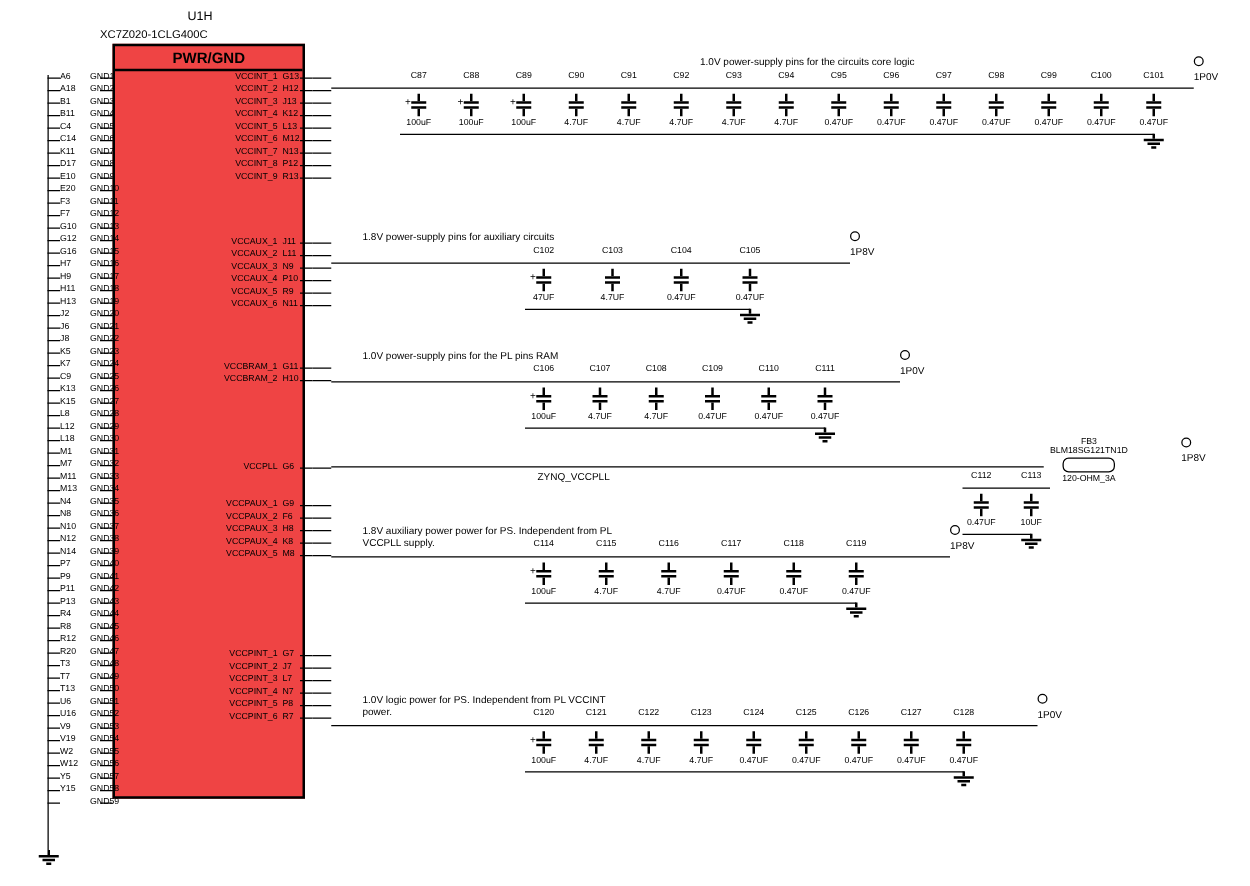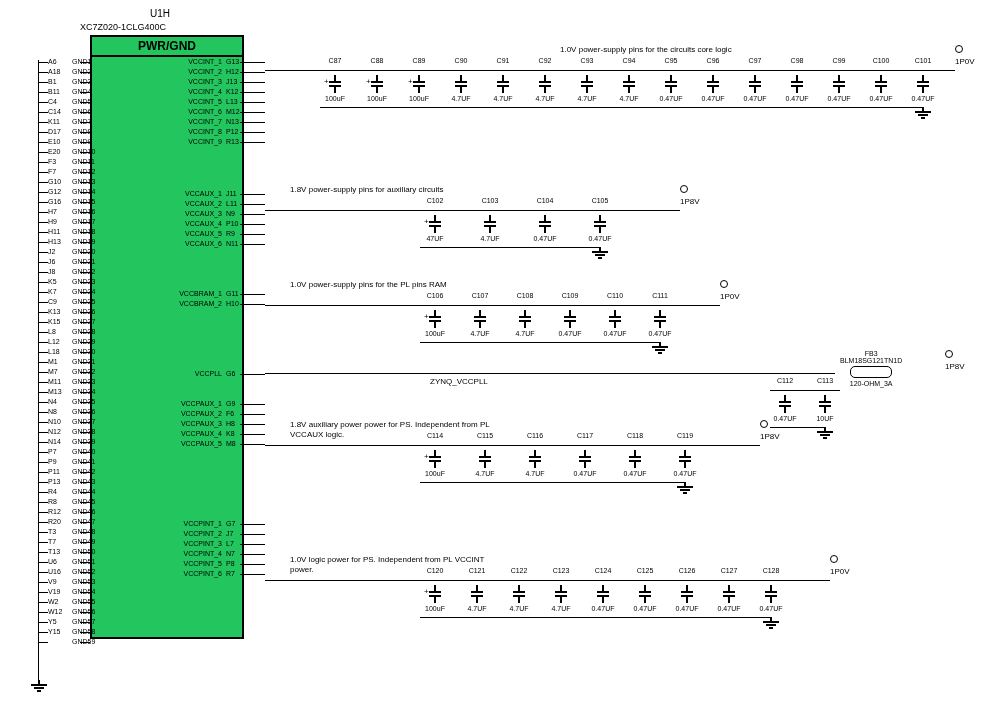--- a/index.html
+++ b/index.html
@@ -1,19 +1,19 @@
 <!DOCTYPE html>
 <html><head>
 <meta charset="utf-8">
 <style>
   html,body{margin:0;padding:0;background:#fff;font-family:Arial,Helvetica,sans-serif;font-size:8px;color:#000;width:1000px;height:709px;overflow:hidden}
   .page{position:relative;width:1000px;height:709px}
   .refdes{position:absolute;font-size:10px}
   .partnum{position:absolute;font-size:9px}
-  .block{position:absolute;border:2px solid #000;background:#22c55e}
+  .block{position:absolute;border:2px solid #000;background:#ef4444}
   .blocktitle{font-weight:bold;font-size:12px;text-align:center;border-bottom:2px solid #000;padding:2px 0}
   .pinrow{position:absolute;font-size:7px;white-space:nowrap}
   .pinL{display:inline-block;width:22px;text-align:left}
   .pinR{display:inline-block;margin-left:2px}
   .pinRname{display:inline-block;width:52px;text-align:right}
   .pinRnum{display:inline-block;margin-left:4px;width:22px;text-align:left}
   .tick{position:absolute;width:10px;height:0;border-top:1px solid #000}
   .tickL{position:absolute;width:10px;height:0;border-top:1px solid #000}
   .cap{position:absolute;width:30px;font-size:7px;text-align:center}
   .capShape{position:relative;width:30px;height:18px}
@@ -608,21 +608,21 @@
       </div>
       <div class="wire" style="left: 420px; top: 342px; height: 1px; width: 240px;"></div>
       <div class="gnd" style="left: 651px; top: 342px;">
         <div class="stem"></div>
         <div class="b1"></div>
         <div class="b2"></div>
         <div class="b3"></div>
       </div>
       <div class="pwrflag" style="left: 720px; top: 280px;"><span class="dot"></span><br><span>1P0V</span></div>
       <div class="hnote" style="left: 290px; top: 420px;">1.8V auxiliary power power for PS. Independent from PL</div>
-      <div class="hnote" style="left: 290px; top: 430px;">VCCAUX logic.</div>
+      <div class="hnote" style="left: 290px; top: 430px;">VCCPLL supply.</div>
       <div class="wire" style="left: 265px; top: 445px; height: 1px; width: 495px;"></div>
       <div class="cap" style="left: 420px; top: 450px;">
         <div class="capRef">C114</div>
         <div class="capShape">
           <span class="pol">+</span>
           <div class="lead leadT"></div>
           <div class="plateT"></div>
           <div class="plateB"></div>
           <div class="lead leadB"></div>
         </div>

